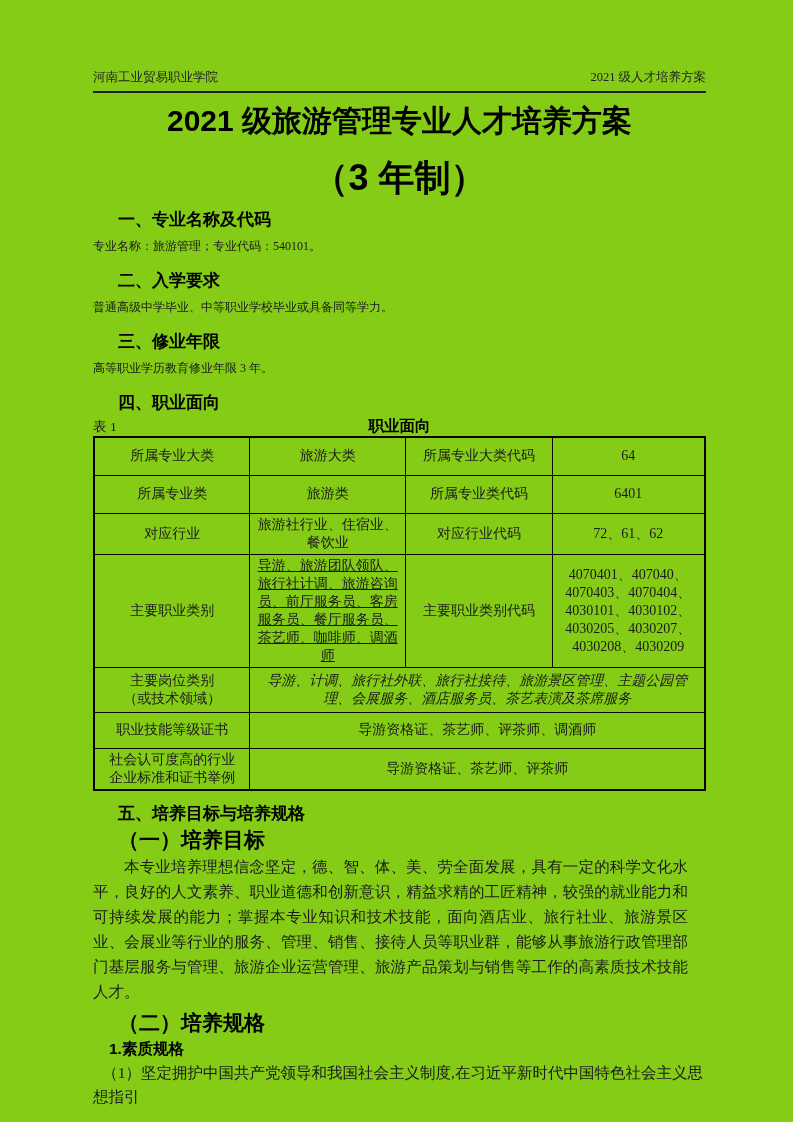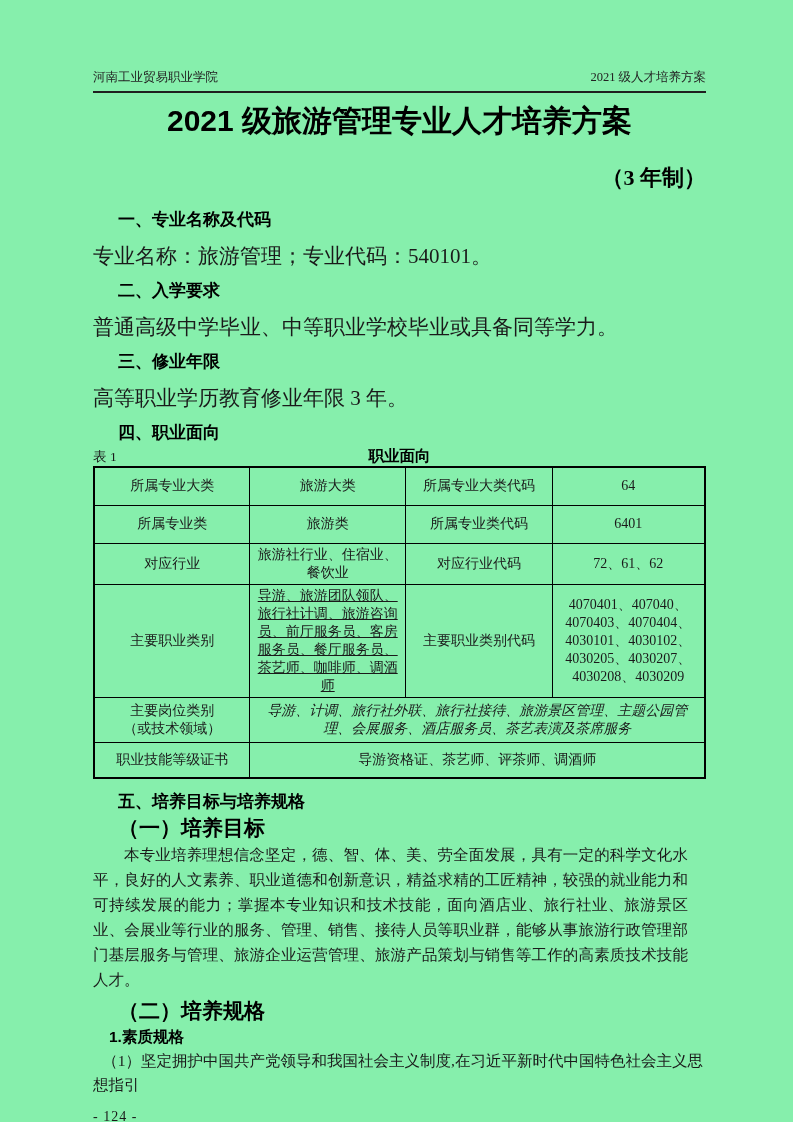--- a/index.html
+++ b/index.html
@@ -1,50 +1,50 @@
 <!DOCTYPE html>
 <html lang="zh"><head>
 <meta charset="utf-8">
 <style>
   html,body { margin:0; padding:0; background:#ffffff; }
   .page {
     position:relative;
     width:793px; height:1122px;
     margin:0 auto;
-    background:#86efac;
+    background:#84cc16;
     box-sizing:border-box;
     padding:70px 87px 0 93px;
     font-family:"Liberation Serif", serif;
     color:#1a1a1a;
     overflow:hidden;
   }
   .running-header {
     display:flex; justify-content:space-between; align-items:flex-end;
     font-size:12.5px; line-height:15px; color:#222;
   }
   .header-rule { border:none; border-top:2px solid #1f1f1f; margin:6px 0 0 0; }
   .doc-title {
     font-family:"Liberation Sans", sans-serif; font-weight:bold;
     font-size:30px; line-height:38px; text-align:center;
     margin:9px 0 0 0; color:#000;
   }
   .doc-subtitle {
-    font-family:Liberation Serif, serif; font-weight:bold;
-    font-size:22px; line-height:36px; text-align:right;
+    font-family:Liberation Sans, sans-serif; font-weight:bold;
+    font-size:36px; line-height:36px; text-align:center;
     margin:20px 0 0 0; color:#000;
   }
   .sec-h {
     font-family:"Liberation Sans", sans-serif; font-weight:bold;
     font-size:17px; line-height:22px; margin:12px 0 0 0; padding-left:25px; color:#000;
   }
   .sub-h {
     font-family:"Liberation Sans", sans-serif; font-weight:bold;
     font-size:21px; line-height:22px; margin:4px 0 0 0; padding-left:25px; color:#000;
   }
-  .body-p { font-size:21px; line-height:24px; margin:13px 0 0 0; }
+  .body-p { font-size:12px; line-height:24px; margin:3px 0 0 0; }
   .just-p {
     font-size:15.5px; line-height:25px; margin:3px 18px 0 0;
     text-align:justify; text-indent:2em;
   }
   .quality-h {
     font-family:"Liberation Sans", sans-serif; font-weight:bold;
     font-size:15.5px; line-height:20px; margin:5px 0 0 0; padding-left:16px; color:#000;
   }
   .quality-p { font-size:15.5px; line-height:24px; margin:2px 0 0 0; text-indent:0.6em; }
 
@@ -136,20 +136,27 @@
         <td>
           <span class="lbl-line">主要岗位类别</span>
           <span class="lbl-line">（或技术领域）</span>
         </td>
         <td colspan="3" class="cell-poslist">导游、计调、旅行社外联、旅行社接待、旅游景区管理、主题公园管理、会展服务、酒店服务员、茶艺表演及茶席服务</td>
       </tr>
       <tr class="h36">
         <td>职业技能等级证书</td>
         <td colspan="3">导游资格证、茶艺师、评茶师、调酒师</td>
       </tr>
+      <tr class="h36">
+        <td>
+          <span class="lbl-line">社会认可度高的行业</span>
+          <span class="lbl-line">企业标准和证书举例</span>
+        </td>
+        <td colspan="3">导游资格证、茶艺师、评茶师</td>
+      </tr>
     </tbody>
   </table>
 
   <div class="sec-h">五、培养目标与培养规格</div>
   <div class="sub-h">（一）培养目标</div>
   <p class="just-p">本专业培养理想信念坚定，德、智、体、美、劳全面发展，具有一定的科学文化水平，良好的人文素养、职业道德和创新意识，精益求精的工匠精神，较强的就业能力和可持续发展的能力；掌握本专业知识和技术技能，面向酒店业、旅行社业、旅游景区业、会展业等行业的服务、管理、销售、接待人员等职业群，能够从事旅游行政管理部门基层服务与管理、旅游企业运营管理、旅游产品策划与销售等工作的高素质技术技能人才。</p>
   <div class="sub-h" style="margin-top:8px">（二）培养规格</div>
   <div class="quality-h">1.素质规格</div>
   <p class="quality-p">（1）坚定拥护中国共产党领导和我国社会主义制度,在习近平新时代中国特色社会主义思想指引</p>
 

